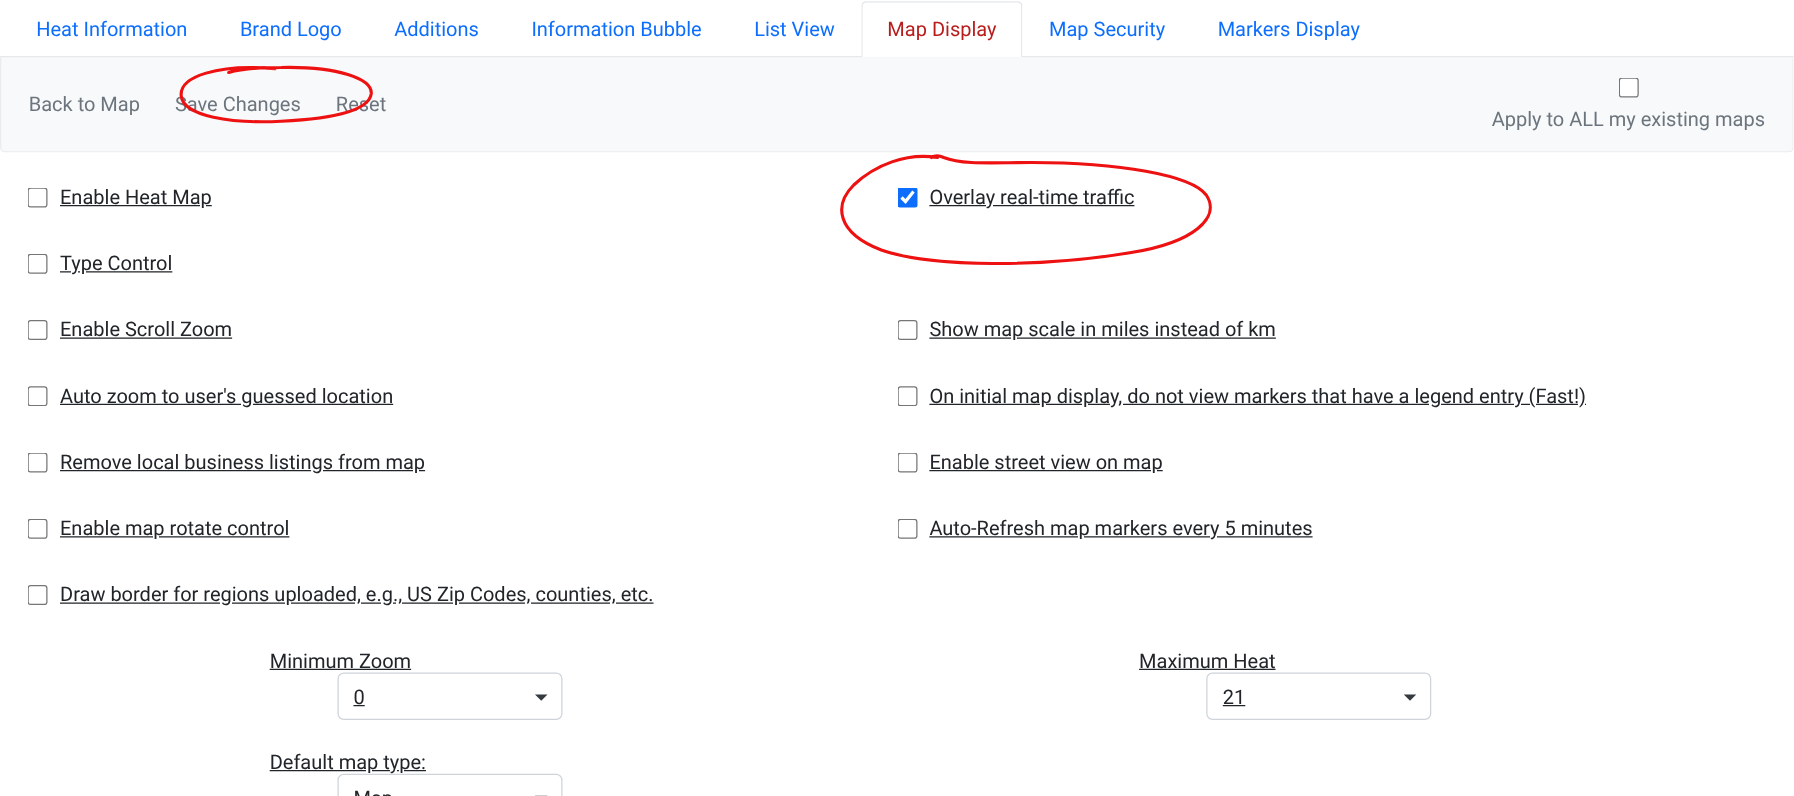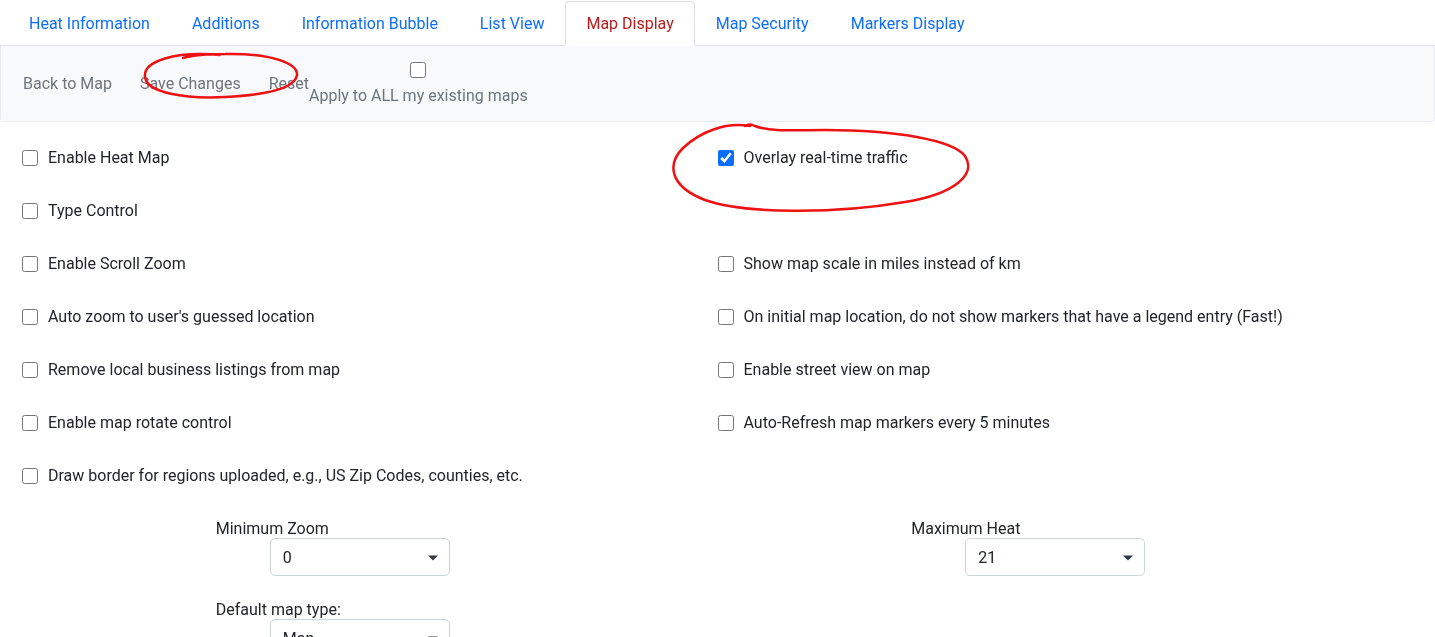--- a/index.html
+++ b/index.html
@@ -34,20 +34,21 @@
     }
     .tab.active {
       color: #b91c1c;
       background: #fff;
       border-color: #dee2e6 #dee2e6 #fff;
     }
     
     .action-bar {
       display: flex;
       align-items: center;
+      justify-content: space-between;
       padding: 16px 22px;
       background: #f8f9fa;
       border: 1px solid #e9ecef;
       border-top: none;
       border-radius: 0 0 4px 4px;
       color: #6c757d;
     }
     .action-left {
       display: flex;
       gap: 28px;
@@ -71,20 +72,21 @@
     .form-area {
       padding: 26px 22px 20px 22px;
     }
     .form-row {
       display: flex;
       width: 100%;
     }
     .form-col {
       width: 50%;
       padding-right: 20px;
+      text-decoration: underline;
     }
     .checkbox-row {
       display: flex;
       align-items: center;
       gap: 10px;
       margin-bottom: 34px;
     }
     .checkbox-row input[type="checkbox"] {
       width: 16px;
       height: 16px;
@@ -145,20 +147,21 @@
     .annotation {
       position: absolute;
       pointer-events: none;
     }
   </style>
 </head>
 <body>
 
 <div class="tabs">
   <div class="tab">Heat Information</div>
+  <div class="tab">Brand Logo</div>
   <div class="tab">Additions</div>
   <div class="tab">Information Bubble</div>
   <div class="tab">List View</div>
   <div class="tab active">Map Display</div>
   <div class="tab">Map Security</div>
   <div class="tab">Markers Display</div>
 </div>
 
 <div class="action-bar">
   <div class="action-left">
@@ -216,21 +219,21 @@
   <div class="form-row">
     <div class="form-col">
       <div class="checkbox-row">
         <input type="checkbox" style="">
         <label>Auto zoom to user's guessed location</label>
       </div>
     </div>
     <div class="form-col">
       <div class="checkbox-row">
         <input type="checkbox" style="">
-        <label>On initial map location, do not show markers that have a legend entry (Fast!)</label>
+        <label>On initial map display, do not view markers that have a legend entry (Fast!)</label>
       </div>
     </div>
   </div>
 
   <div class="form-row">
     <div class="form-col">
       <div class="checkbox-row">
         <input type="checkbox" style="">
         <label>Remove local business listings from map</label>
       </div>

